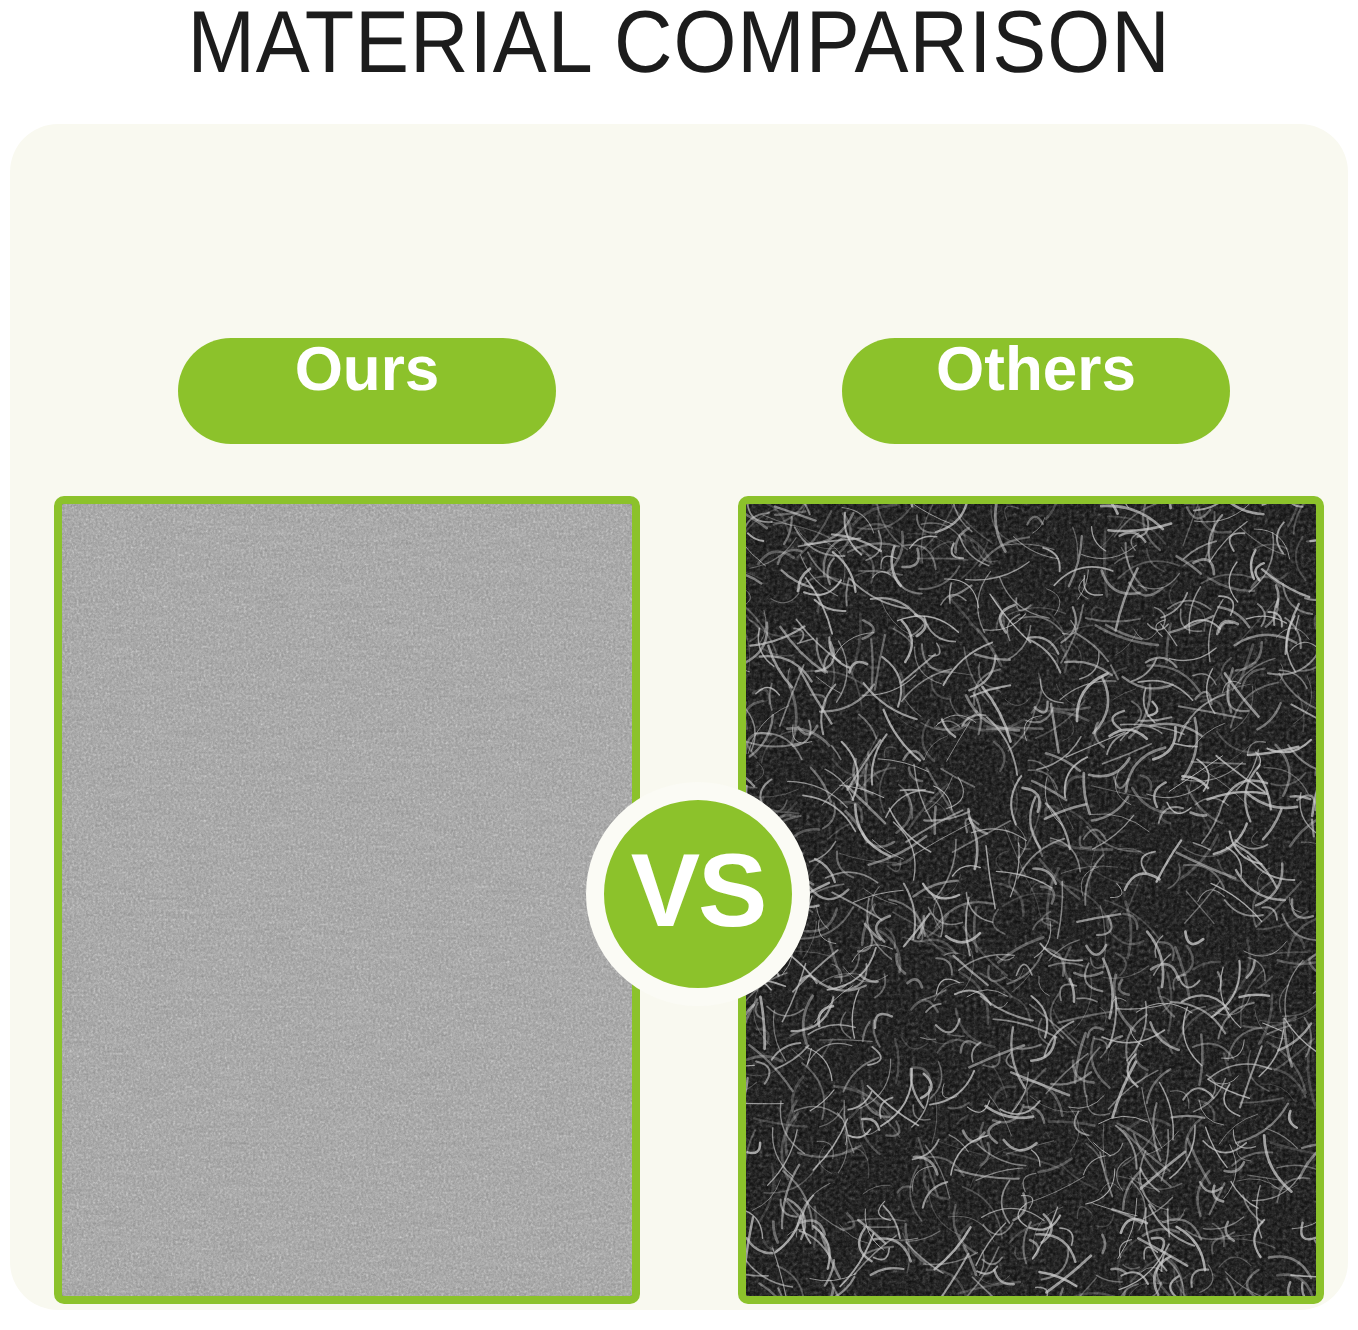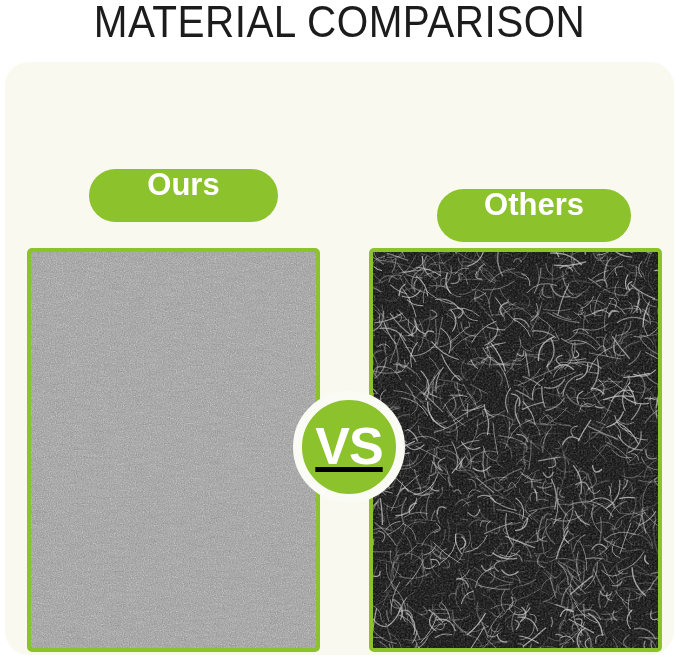--- a/index.html
+++ b/index.html
@@ -68,21 +68,21 @@
   .pill-label {
     color: #ffffff;
     font-family: "Liberation Sans", sans-serif;
     font-size: 31px;
     font-weight: bold;
     line-height: 31px;
     letter-spacing: 0px;
     white-space: nowrap;
   }
   #pill-ours  { left: 84px;  top: 107px; width: 189px; }
-  #pill-others{ left: 432px; top: 107px; width: 194px; margin-top: 20px; }
+  #pill-others{ left: 416px; top: 107px; width: 194px; }
 
   
   .panel {
     position: absolute;
     top: 186px;
     width: 293px;
     height: 404px;
     border: 4px solid #8cc22b;
     border-radius: 5px;
     box-sizing: border-box;
@@ -108,21 +108,20 @@
     top: 329px;
     width: 112px;
     height: 112px;
     border-radius: 50%;
     background: #8cc22b;
     border: 9px solid #fbfbf5;
     box-sizing: border-box;
     display: flex;
     align-items: center;
     justify-content: center;
-    text-decoration: underline;
   }
   .vs-text {
     color: #ffffff;
     font-family: "Liberation Sans", sans-serif;
     font-size: 52px;
     font-weight: bold;
     line-height: 52px;
     letter-spacing: -1px;
     transform: translateY(-1px);
   }

